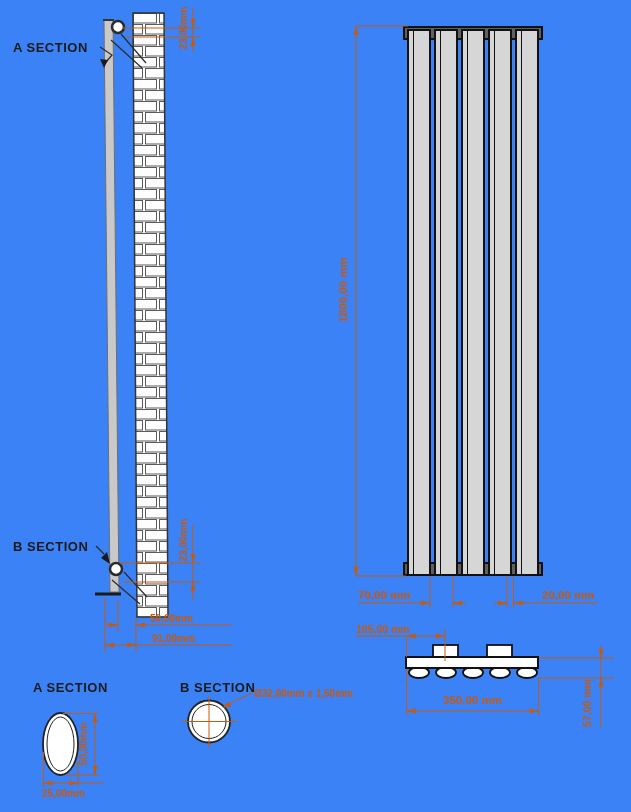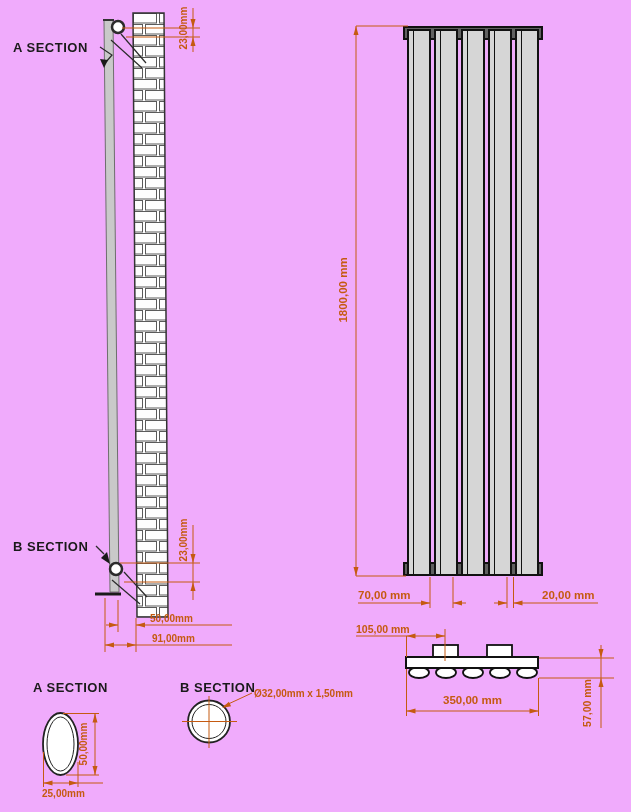--- a/index.html
+++ b/index.html
@@ -1,16 +1,16 @@
 <!DOCTYPE html>
 <html><head>
 <meta charset="utf-8">
 <style>
   html,body{margin:0;padding:0;background:#ffffff;}
-  .canvas{position:relative;width:631px;height:812px;background:#f0abfc;overflow:hidden;}
+  .canvas{position:relative;width:631px;height:812px;background:#3b82f6;overflow:hidden;}
   svg{display:block;}
   svg text{font-family:"Liberation Sans", sans-serif;}
   .dim{fill:#C55A11;font-weight:bold;}
   .dim-sm{font-size:10px;}
   .dim-md{font-size:10.5px;}
   .dim-lg{font-size:11.5px;}
   .label-black{fill:#1a1a1a;font-weight:bold;font-size:13px;letter-spacing:0.5px;}
   .oline{stroke:#C55A11;stroke-width:1;fill:none;}
   .oarrow{fill:#C55A11;stroke:none;}
   .bline{stroke:#2b2b2b;stroke-width:1.2;fill:none;}

